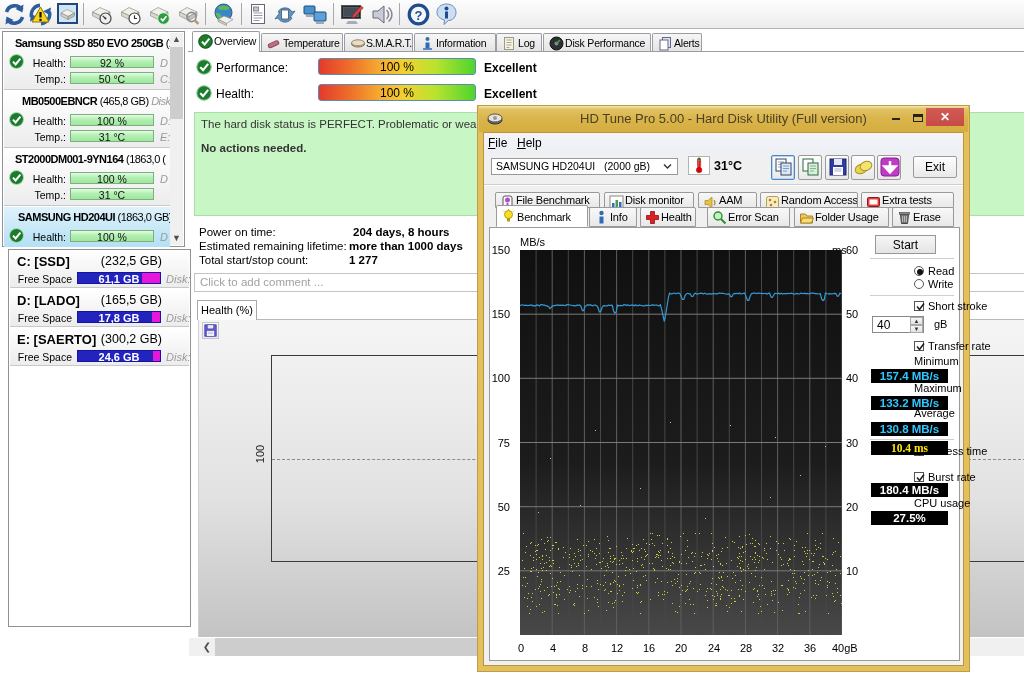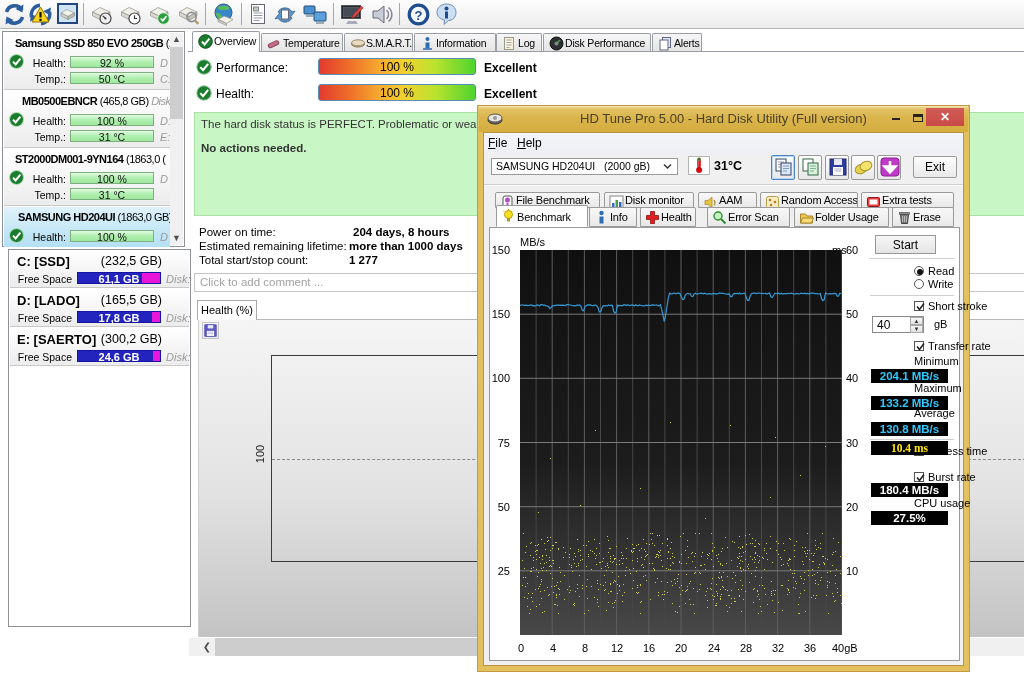--- a/index.html
+++ b/index.html
@@ -578,21 +578,21 @@
               <span id="spinner">40<span id="spinbtns">
                   <div style="top:0">▲</div>
                   <div style="top:8px">▼</div>
                 </span></span>
               <span style="position:absolute; left:64px; top:2px;">gB</span>
             </div>
           <div class="ritem" style="top:112px;"><span class="cb"><svg width="13" height="13" viewBox="0 0 13 13">
                   <path d="M3 6.5 l2.5 3 L10 3.5" stroke="#222" stroke-width="1.6" fill="none"></path>
                 </svg></span>Transfer rate</div>
           <div class="ritem" style="top:127px;">Minimum</div>
-          <div class="blackbox cyan" style="top:141px;">204.1 MB/s</div>
+          <div class="blackbox cyan" style="top:141px;">157.4 MB/s</div>
           <div class="ritem" style="top:154px;">Maximum</div>
           <div class="blackbox cyan" style="top:168px;">133.2 MB/s</div>
           <div class="ritem" style="top:179px;">Average</div>
           <div class="blackbox cyan" style="top:194px;">130.8 MB/s</div>
           <div class="rsep" style="top:211px;"></div>
           <div class="ritem" style="top:217px;"><span class="cb"><svg width="13" height="13" viewBox="0 0 13 13">
                   <path d="M3 6.5 l2.5 3 L10 3.5" stroke="#222" stroke-width="1.6" fill="none"></path>
                 </svg></span>Access time</div>
           <div class="blackbox yel" style="top:213px;font-family:Liberation Serif, serif;">10.4 ms</div>
           <div class="ritem" style="top:243px;"><span class="cb"><svg width="13" height="13" viewBox="0 0 13 13">

